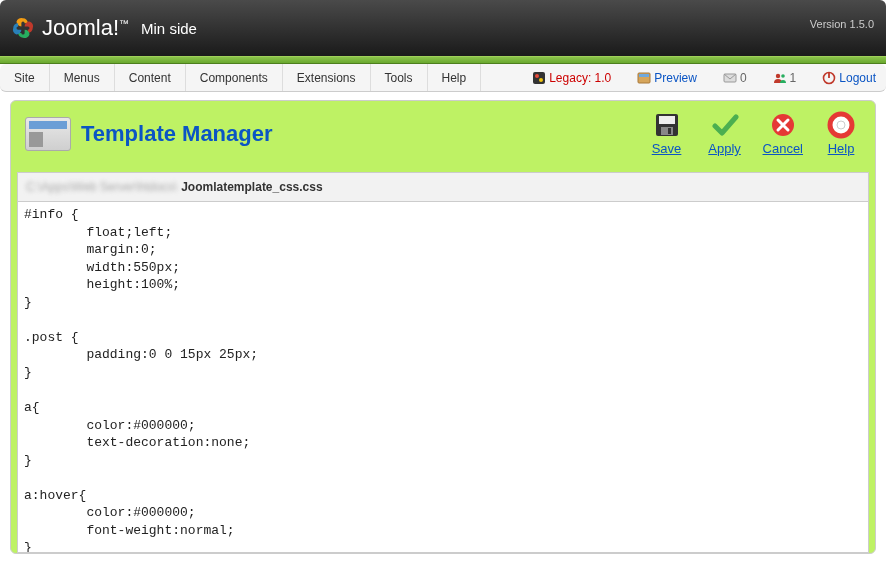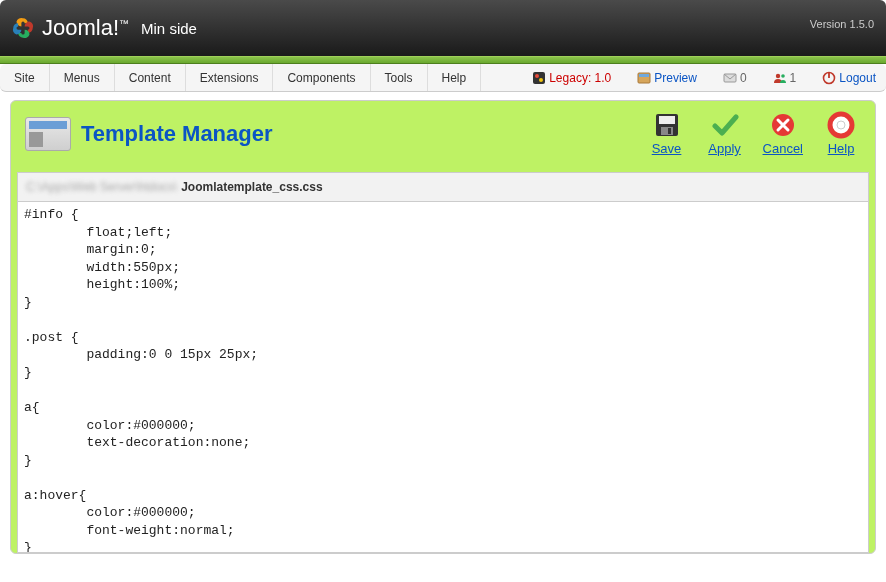--- a/index.html
+++ b/index.html
@@ -54,22 +54,22 @@
   <span class="site-title">Min side</span>
   <span class="version">Version 1.5.0</span>
 </div>
 <div class="greenbar"></div>
 
 <div class="menubar">
   <div class="menu">
     <div class="menu-item">Site</div>
     <div class="menu-item">Menus</div>
     <div class="menu-item">Content</div>
+    <div class="menu-item">Components</div>
     <div class="menu-item">Extensions</div>
-    <div class="menu-item">Components</div>
     <div class="menu-item">Tools</div>
     <div class="menu-item">Help</div>
   </div>
   <div class="spacer"></div>
   <div class="status">
     <span class="status-item red">
       <span class="mini-icon">
         <svg viewBox="0 0 14 14" width="14" height="14">
             <rect x="1" y="1" width="12" height="12" rx="2" fill="#333"></rect>
             <circle cx="5" cy="5" r="2" fill="#e74c3c"></circle>

